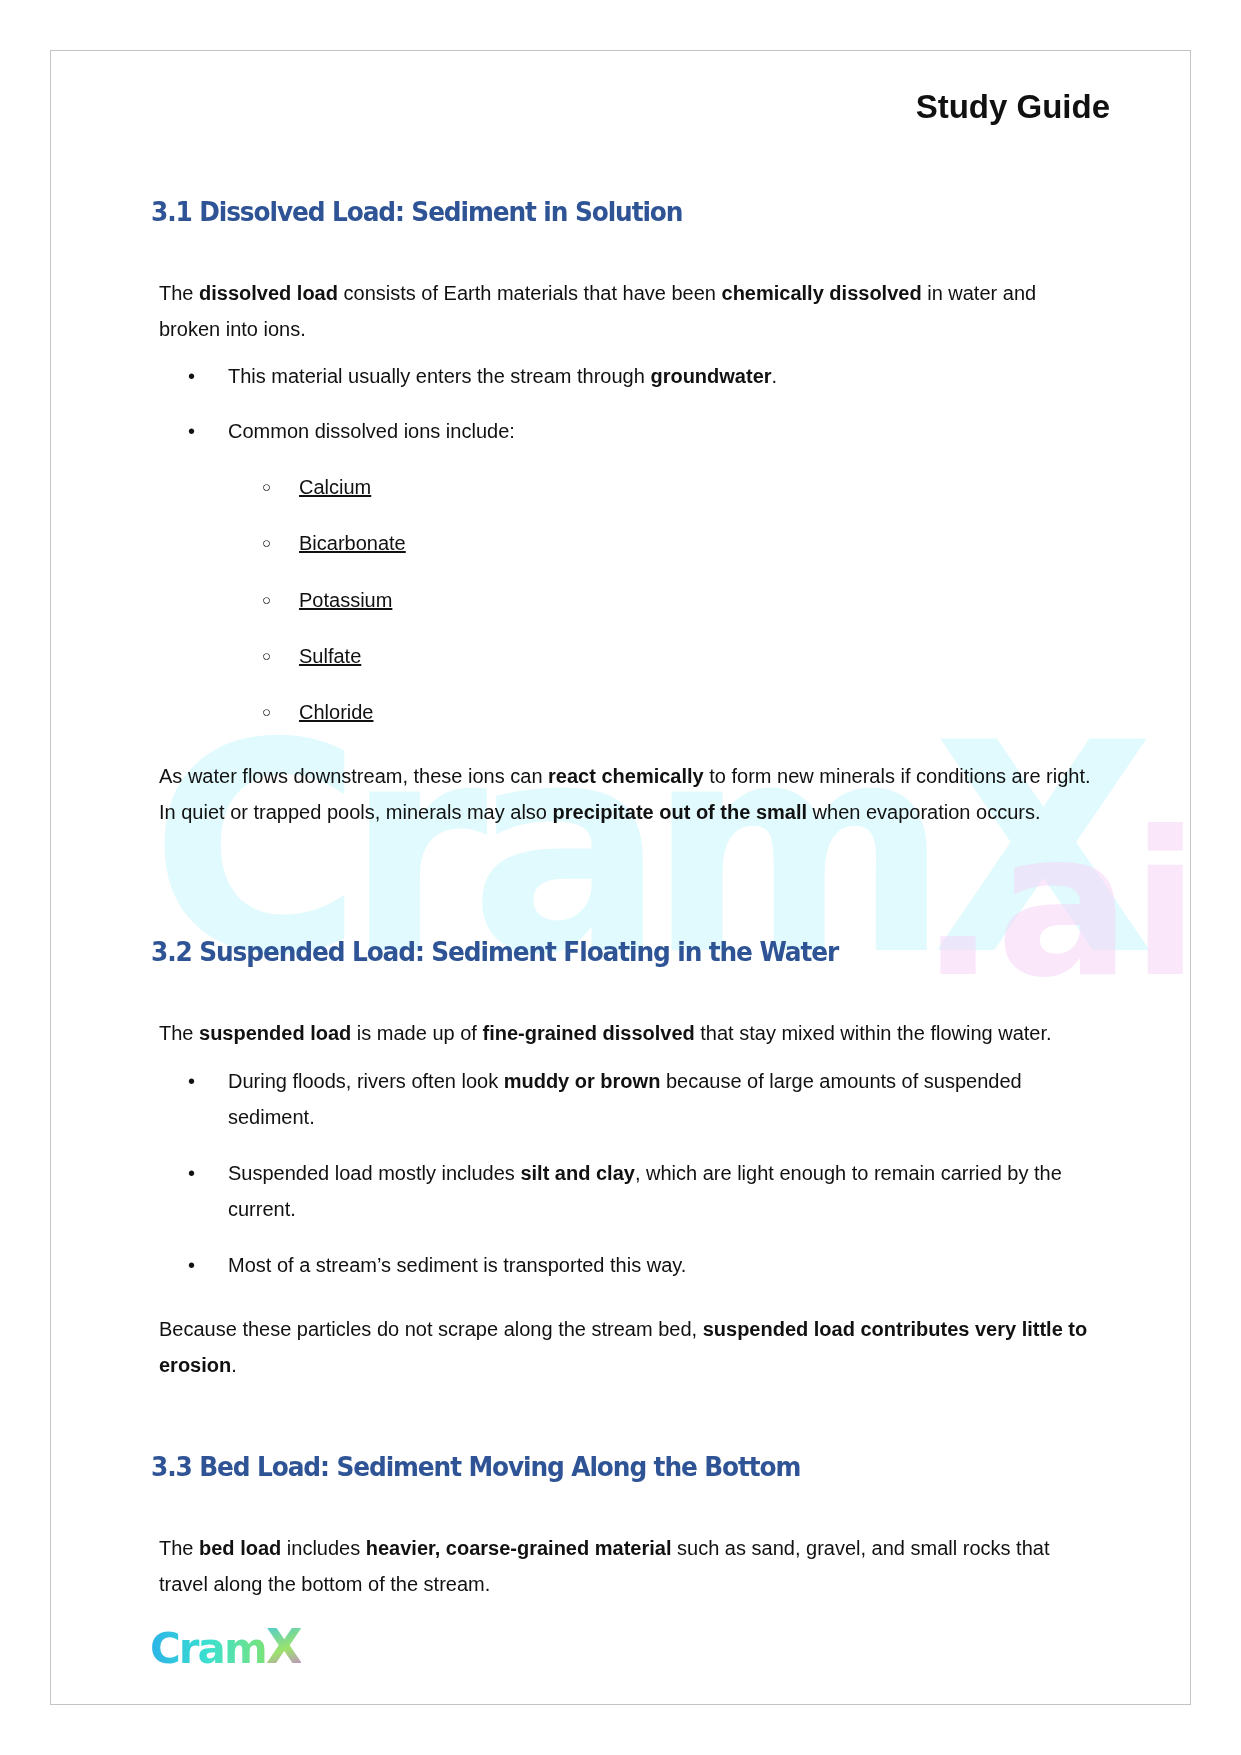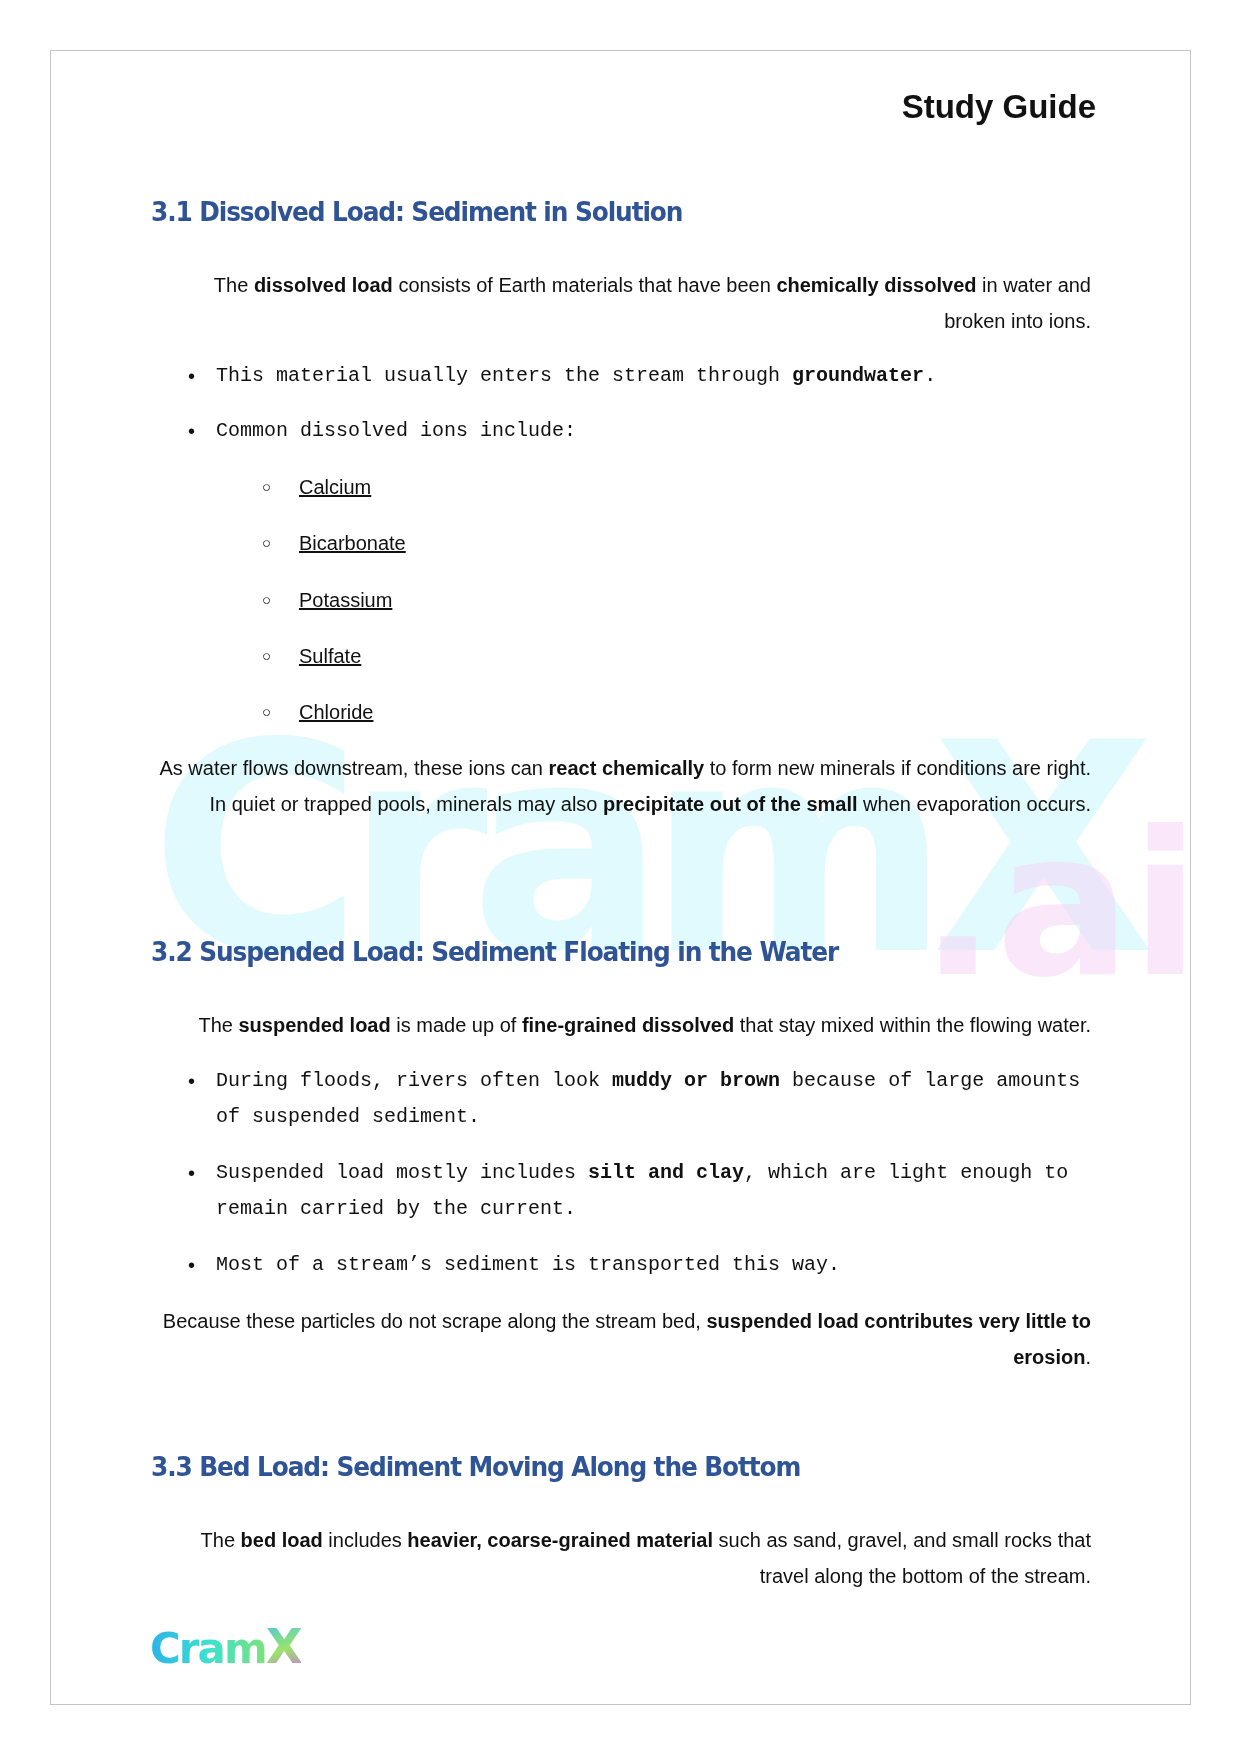--- a/index.html
+++ b/index.html
@@ -1,29 +1,29 @@
 <!DOCTYPE html>
 <html><head>
 <meta charset="utf-8">
 <style>
   html, body { margin: 0; padding: 0; background: #ffffff; }
   body { width: 1241px; height: 1755px; position: relative; overflow: hidden;
          font-family: "Liberation Sans", sans-serif; color: #111; }
   .page-frame { position: absolute; left: 50px; top: 50px; width: 1141px; height: 1655px;
                 border: 1px solid #c4c4c4; box-sizing: border-box; }
-  .doc-title { position: absolute; right: 145px; top: 88px; font-size: 33px; font-weight: bold;
+  .doc-title { position: absolute; right: 131px; top: 88px; font-size: 33px; font-weight: bold;
                color: #111; margin: 0; }
   .content { position: absolute; left: 151px; top: 0; width: 940px; }
   h2.section-heading { position: absolute; left: 0; margin: 0; font-family: "DejaVu Sans", sans-serif;
                font-size: 27px; font-weight: bold; color: #2f5496; letter-spacing: -1.2px; white-space: nowrap;
                transform: scaleX(0.92); transform-origin: left center; }
-  .para { position: absolute; left: 0; width: 940px; margin: 0; font-size: 20px; line-height: 36px; text-align: right; }
+  .para { position: absolute; left: 0; width: 940px; margin: 8px; font-size: 20px; line-height: 36px; }
   .bullet { position: absolute; left: 37px; width: 900px; font-size: 20px; line-height: 36px; }
   .bullet .mark { position: absolute; left: 0; top: 0; width: 20px; }
-  .bullet .text { display: block; margin-left: 28px; font-family: Liberation Mono, monospace; }
+  .bullet .text { display: block; margin-left: 40px; }
   .sub-bullet { position: absolute; left: 111px; width: 600px; font-size: 20px; line-height: 36px; }
   .sub-bullet .mark { position: absolute; left: 0; top: 0; font-size: 15px; }
   .sub-bullet .text { display: block; margin-left: 37px; text-decoration: underline; }
   b { font-weight: bold; }
 
   .watermark { position: absolute; left: 150px; top: 745px; width: 950px; height: 260px; pointer-events: none; }
   .watermark-text { position: absolute; left: 0; top: -40px; font-family: "DejaVu Sans", sans-serif;
                     font-weight: bold; font-size: 290px; letter-spacing: -18px; line-height: 1;
                     color: rgba(170, 240, 250, 0.35); white-space: nowrap; }
   .watermark-ai { position: absolute; left: 770px; top: 60px; font-family: "DejaVu Sans", sans-serif;

